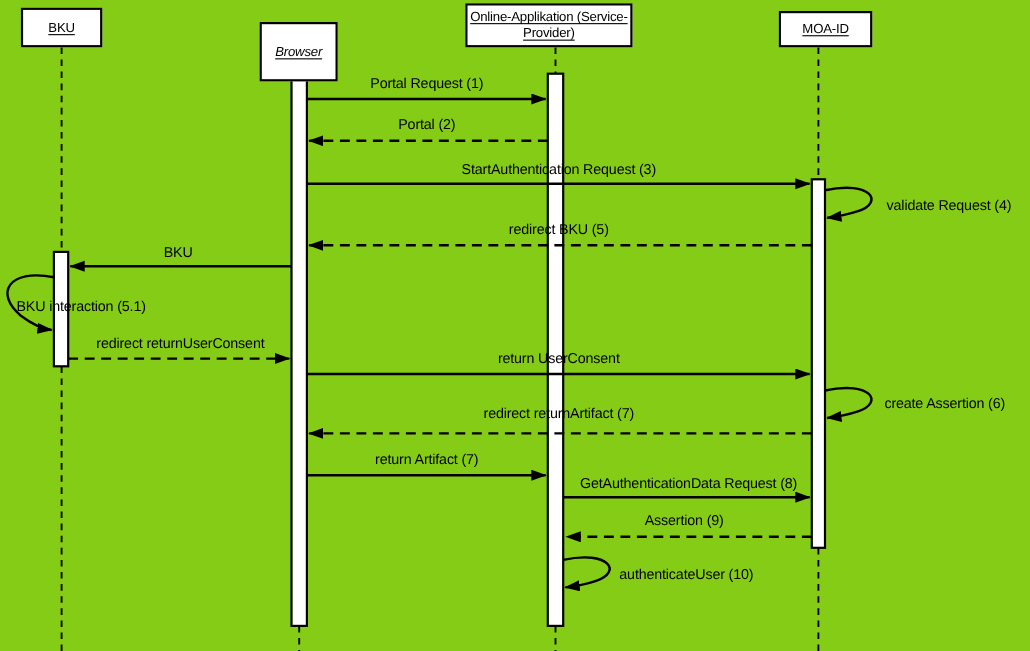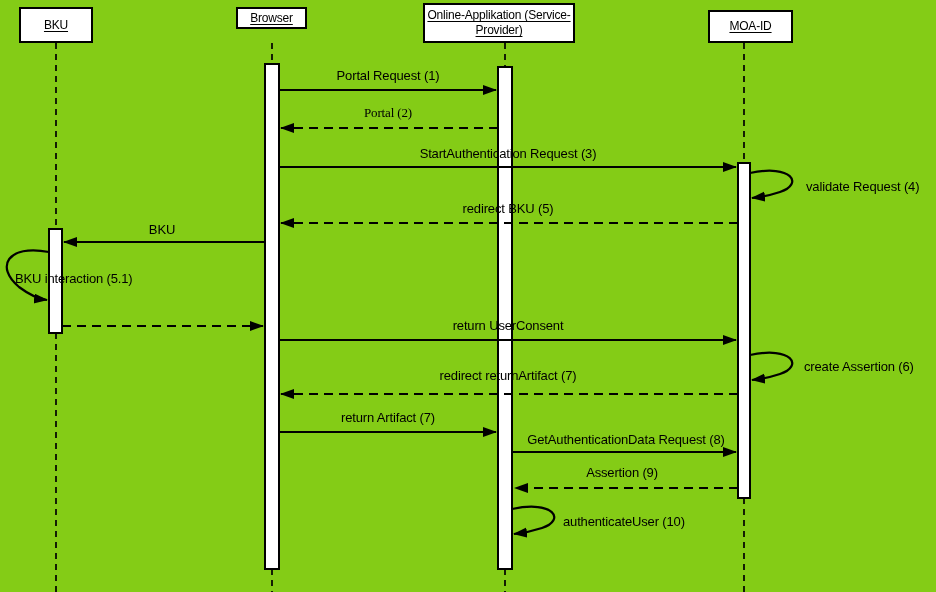--- a/index.html
+++ b/index.html
@@ -107,38 +107,39 @@
       <path d="M750,173 C792,164 804,184 780,192 C771,195 761,197 752,198" marker-end="url(#ah)"></path>
       <path d="M750,355 C792,346 804,366 780,374 C771,377 761,379 752,380" marker-end="url(#ah)"></path>
       <path d="M512,509 C554,500 566,520 542,528 C533,531 523,533 514,534" marker-end="url(#ah)"></path>
       <path d="M49,252 C7,244 -5,267 19,287 C27,293 38,299 47,300" marker-end="url(#ah)"></path>
     </g>
   </svg>
 
   <div class="actor-box" style="left:19px; top:7px; width:74px; height:36px;">
     <span>BKU</span>
   </div>
-  <div class="actor-box" style="left:236px; top:7px; width:71px; height:22px;">
+  <div class="actor-box" style="left:236px; top:20px; width:71px; height:54px;font-style:italic;">
     <span>Browser</span>
   </div>
   <div class="actor-box" style="left:423px; top:3px; width:152px; height:40px;text-align:right;">
     <span>Online-Applikation (Service-</span>
     <span>Provider)</span>
   </div>
   <div class="actor-box" style="left:708px; top:10px; width:85px; height:33px;">
     <span>MOA-ID</span>
   </div>
 
   <div class="msg-label centered" style="left:388px; top:68px;">Portal Request (1)</div>
-  <div class="msg-label centered" style="left:388px; top:105px;font-family:Liberation Serif, serif;">Portal (2)</div>
+  <div class="msg-label centered" style="left:388px; top:105px;">Portal (2)</div>
   <div class="msg-label centered" style="left:508px; top:146px;">StartAuthentication Request (3)</div>
   <div class="msg-label" style="left:806px; top:179px;">validate Request (4)</div>
   <div class="msg-label centered" style="left:508px; top:201px;">redirect BKU (5)</div>
   <div class="msg-label centered" style="left:162px; top:222px;">BKU</div>
   <div class="msg-label" style="left:3px; top:271px;margin-left:12px;">BKU interaction (5.1)</div>
+  <div class="msg-label centered" style="left:164px; top:304px;">redirect returnUserConsent</div>
   <div class="msg-label centered" style="left:508px; top:318px;">return UserConsent</div>
   <div class="msg-label" style="left:804px; top:359px;">create Assertion (6)</div>
   <div class="msg-label centered" style="left:508px; top:368px;">redirect returnArtifact (7)</div>
   <div class="msg-label centered" style="left:388px; top:410px;">return Artifact (7)</div>
   <div class="msg-label centered" style="left:626px; top:432px;">GetAuthenticationData Request (8)</div>
   <div class="msg-label centered" style="left:622px; top:465px;">Assertion (9)</div>
   <div class="msg-label" style="left:563px; top:514px;">authenticateUser (10)</div>
 
 </div>
 

